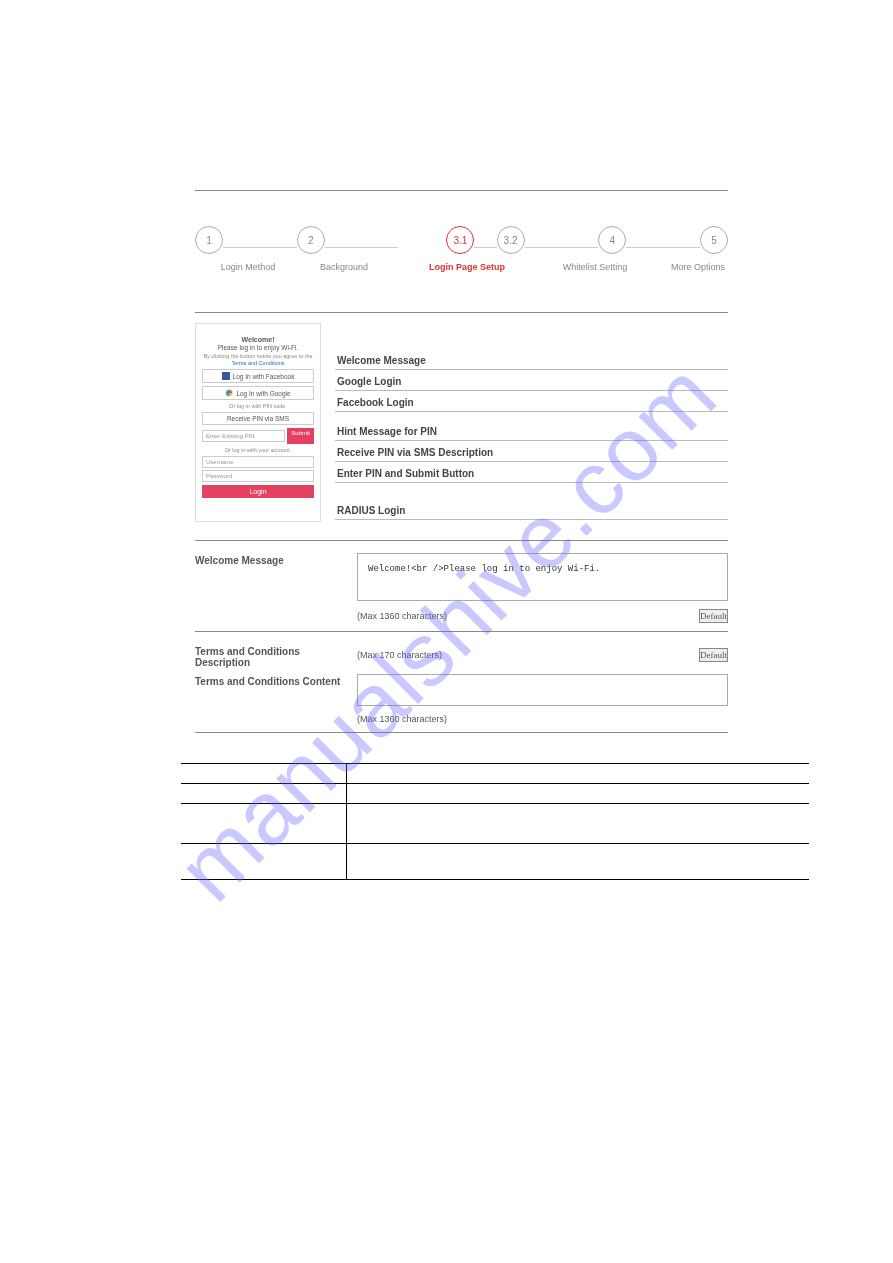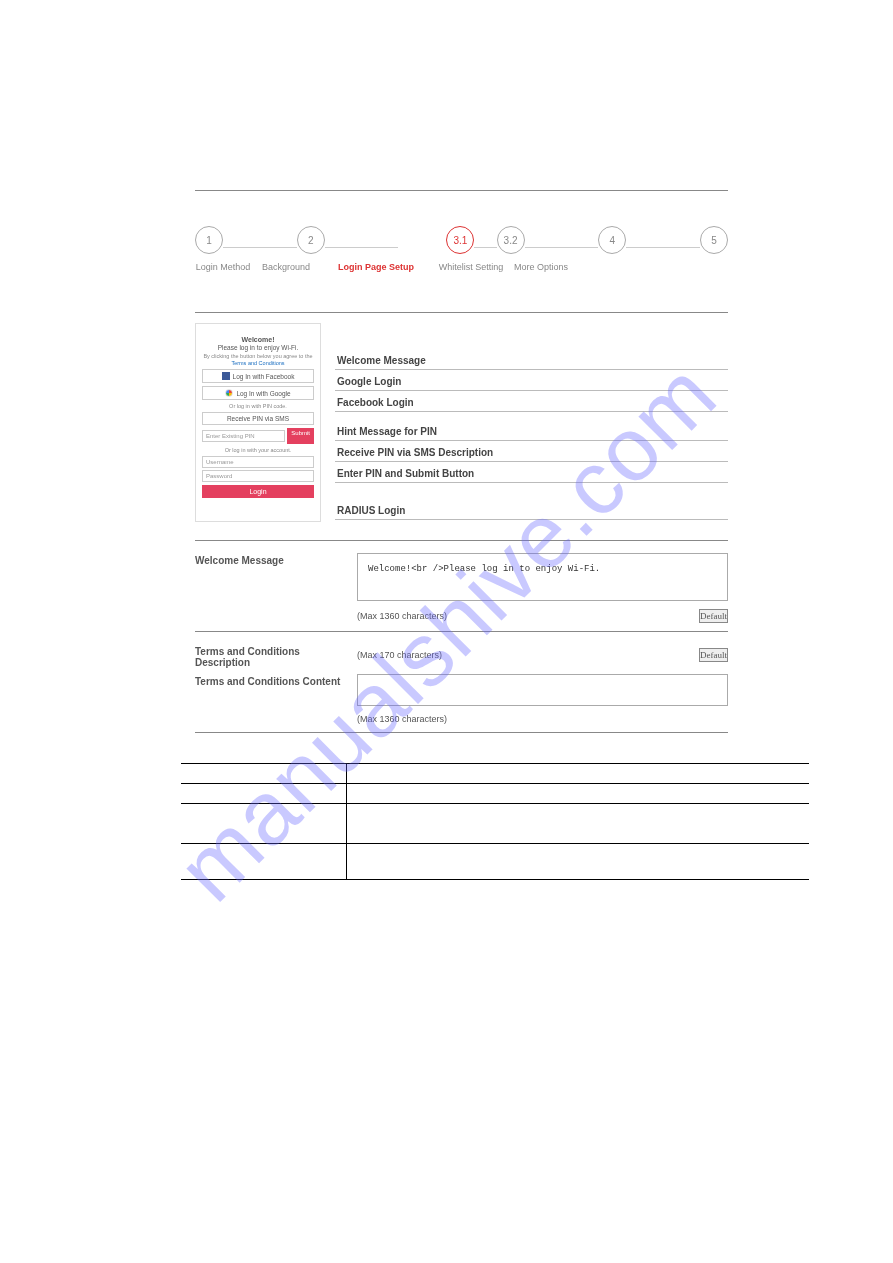--- a/index.html
+++ b/index.html
@@ -47,23 +47,25 @@
     border-radius: 50%;
     border: 1px solid #aaa;
     display: flex; align-items: center; justify-content: center;
     font-size: 10px; color: #888;
     background: #fff;
   }
   .circle.active { border-color: #d33; color: #d33; margin-left: 48px; }
   .step-label-row {
     display: flex;
     align-items: flex-start;
+    justify-content: space-between;
     font-size: 9px;
     color: #888;
     margin-bottom: 40px;
+    margin-left: 25px;
   }
   .step-label { text-align: center; }
   .step-label.active { color: #d33; font-weight: bold; }
   .line { flex: 1; height: 1px; background: #ccc; margin-top: 14px; }
   .section-title { font-size: 11px; font-weight: bold; color: #555; margin-bottom: 4px; }
   hr.section { border:0; border-top:1px solid #888; margin-bottom: 10px; }
 
   .config-row { display: flex; gap: 14px; margin-bottom: 18px; }
 
   .preview {

